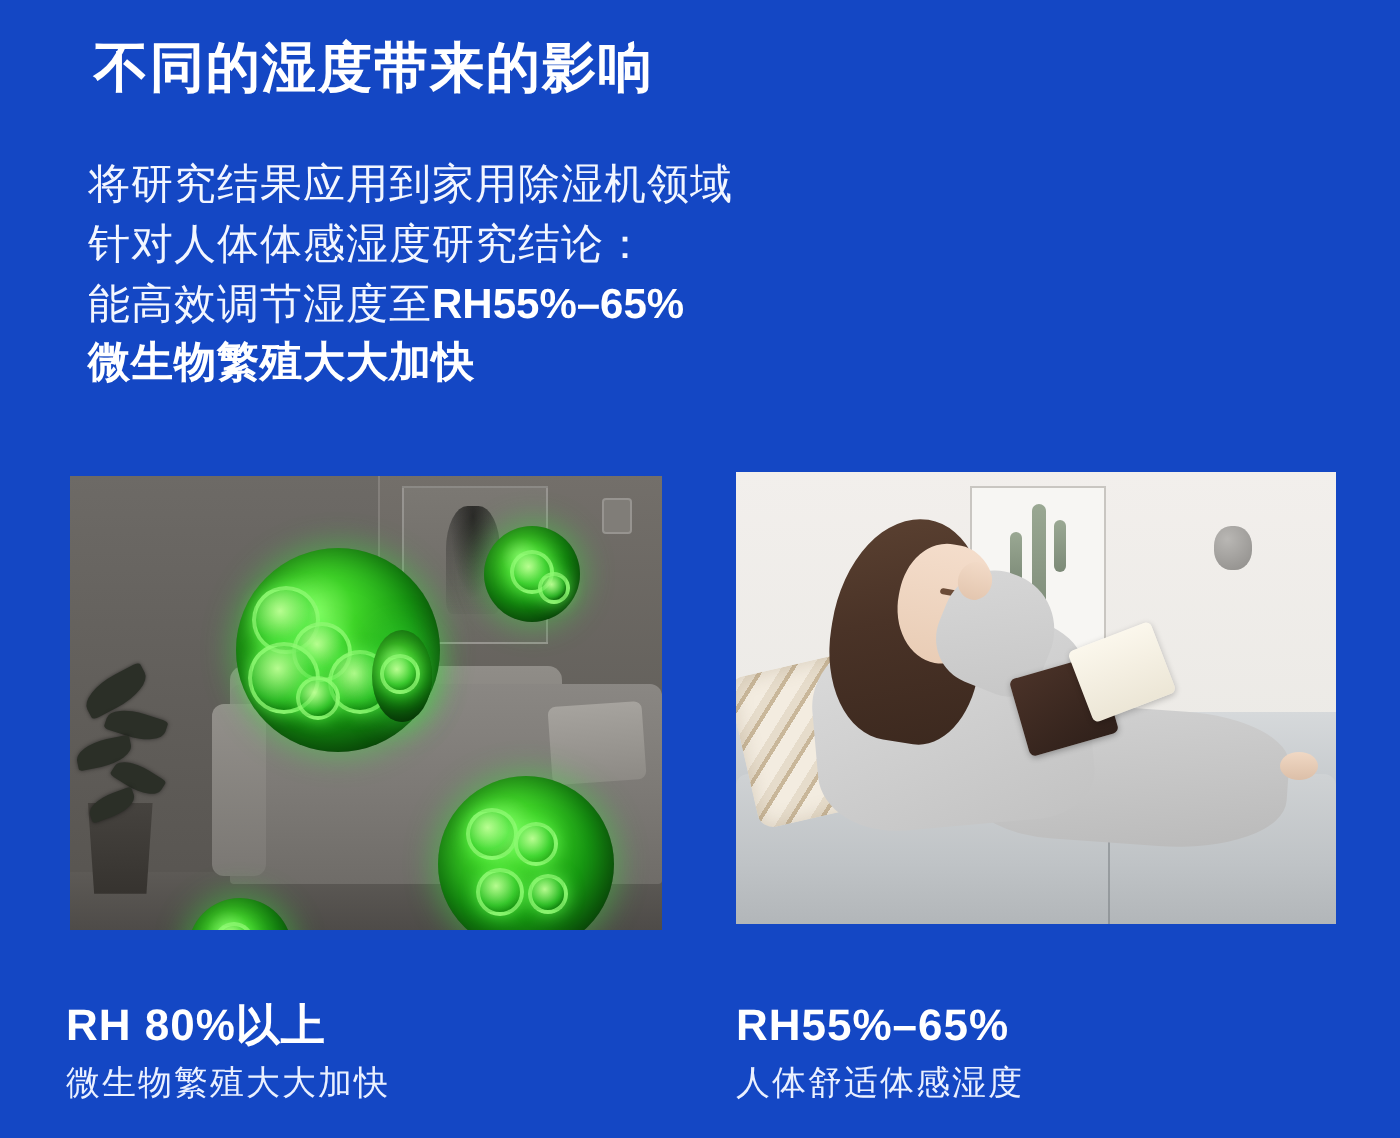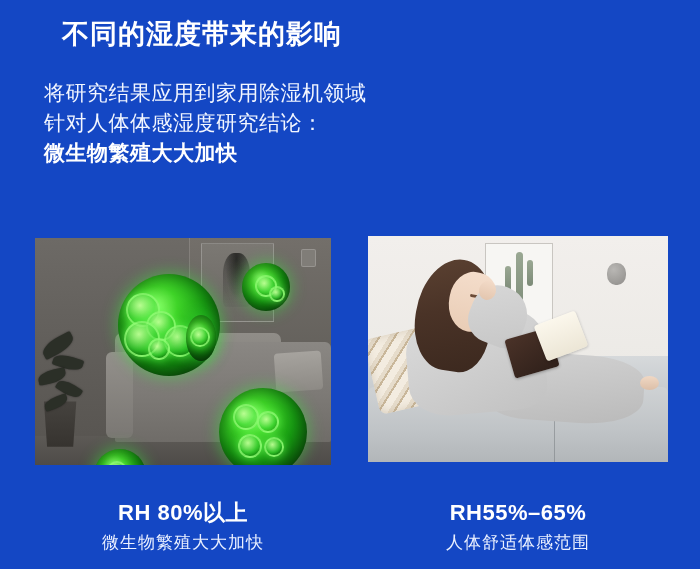--- a/index.html
+++ b/index.html
@@ -8,21 +8,21 @@
     width:700px;height:569px;
     background:#1447c4;
     font-family:"Liberation Sans","DejaVu Sans",sans-serif;
     overflow:hidden;
     position:relative;
   }
   .slide{position:relative;width:700px;height:569px;background:#1447c4;overflow:hidden;}
 
   
   .title{
-    position:absolute;left:62px;top:19px;
+    position:absolute;left:47px;top:19px;
     font-size:27px;font-weight:bold;color:#ffffff;
     letter-spacing:1px;line-height:1.15;white-space:nowrap;
   }
   .body-text{
     position:absolute;left:44px;top:78px;
     font-size:21px;color:#f2f6ff;line-height:1.42;
     letter-spacing:0.5px;
   }
   .body-text .ln{display:block;white-space:nowrap;}
   .body-text .b{font-weight:bold;color:#ffffff;letter-spacing:0px;}
@@ -206,21 +206,21 @@
     box-shadow:0 1px 3px rgba(0,0,0,.3);
   }
   .w-book-r{
     position:absolute;left:57%;top:36%;width:44px;height:38px;
     background:linear-gradient(180deg,#fbf7ec,#ece6d6);
     border-radius:3px;transform:rotate(-21deg);
     box-shadow:0 1px 3px rgba(0,0,0,.22);
   }
 
   
-  .cap{position:absolute;text-align:center;}
+  .cap{position:absolute;text-align:left;}
   #caption-left{left:33px;top:500px;width:300px;}
   #caption-right{left:368px;top:500px;width:300px;}
   .cap .cap-main{
     display:block;font-size:22px;font-weight:bold;color:#ffffff;
     letter-spacing:0.5px;line-height:1.2;
   }
   .cap .cap-sub{
     display:block;margin-top:8px;font-size:17px;color:#eaf0ff;
     letter-spacing:1px;line-height:1.2;font-family:Liberation Mono, monospace;
   }
@@ -228,20 +228,21 @@
 </head>
 <body>
 
 <div class="slide">
 
   <div class="title">不同的湿度带来的影响</div>
 
   <div class="body-text">
     <span class="ln">将研究结果应用到家用除湿机领域</span>
     <span class="ln">针对人体体感湿度研究结论：</span>
+    <span class="ln"><span>能高效调节湿度至</span><span class="b">RH55%–65%</span></span>
     <span class="ln strong">微生物繁殖大大加快</span>
   </div>
 
   <div class="photo" id="photo-left">
     <div class="scene">
       <div class="l-wall"></div>
       <div class="l-wallpanel"></div>
       <div class="l-frame"></div>
       <div class="l-switch"></div>
       <div class="l-floor"></div>
@@ -311,16 +312,16 @@
     </div>
   </div>
 
   <div class="cap" id="caption-left">
     <span class="cap-main">RH 80%以上</span>
     <span class="cap-sub">微生物繁殖大大加快</span>
   </div>
 
   <div class="cap" id="caption-right">
     <span class="cap-main">RH55%–65%</span>
-    <span class="cap-sub">人体舒适体感范围</span>
+    <span class="cap-sub">人体舒适体感湿度</span>
   </div>
 
 </div>
 
 </body></html>

